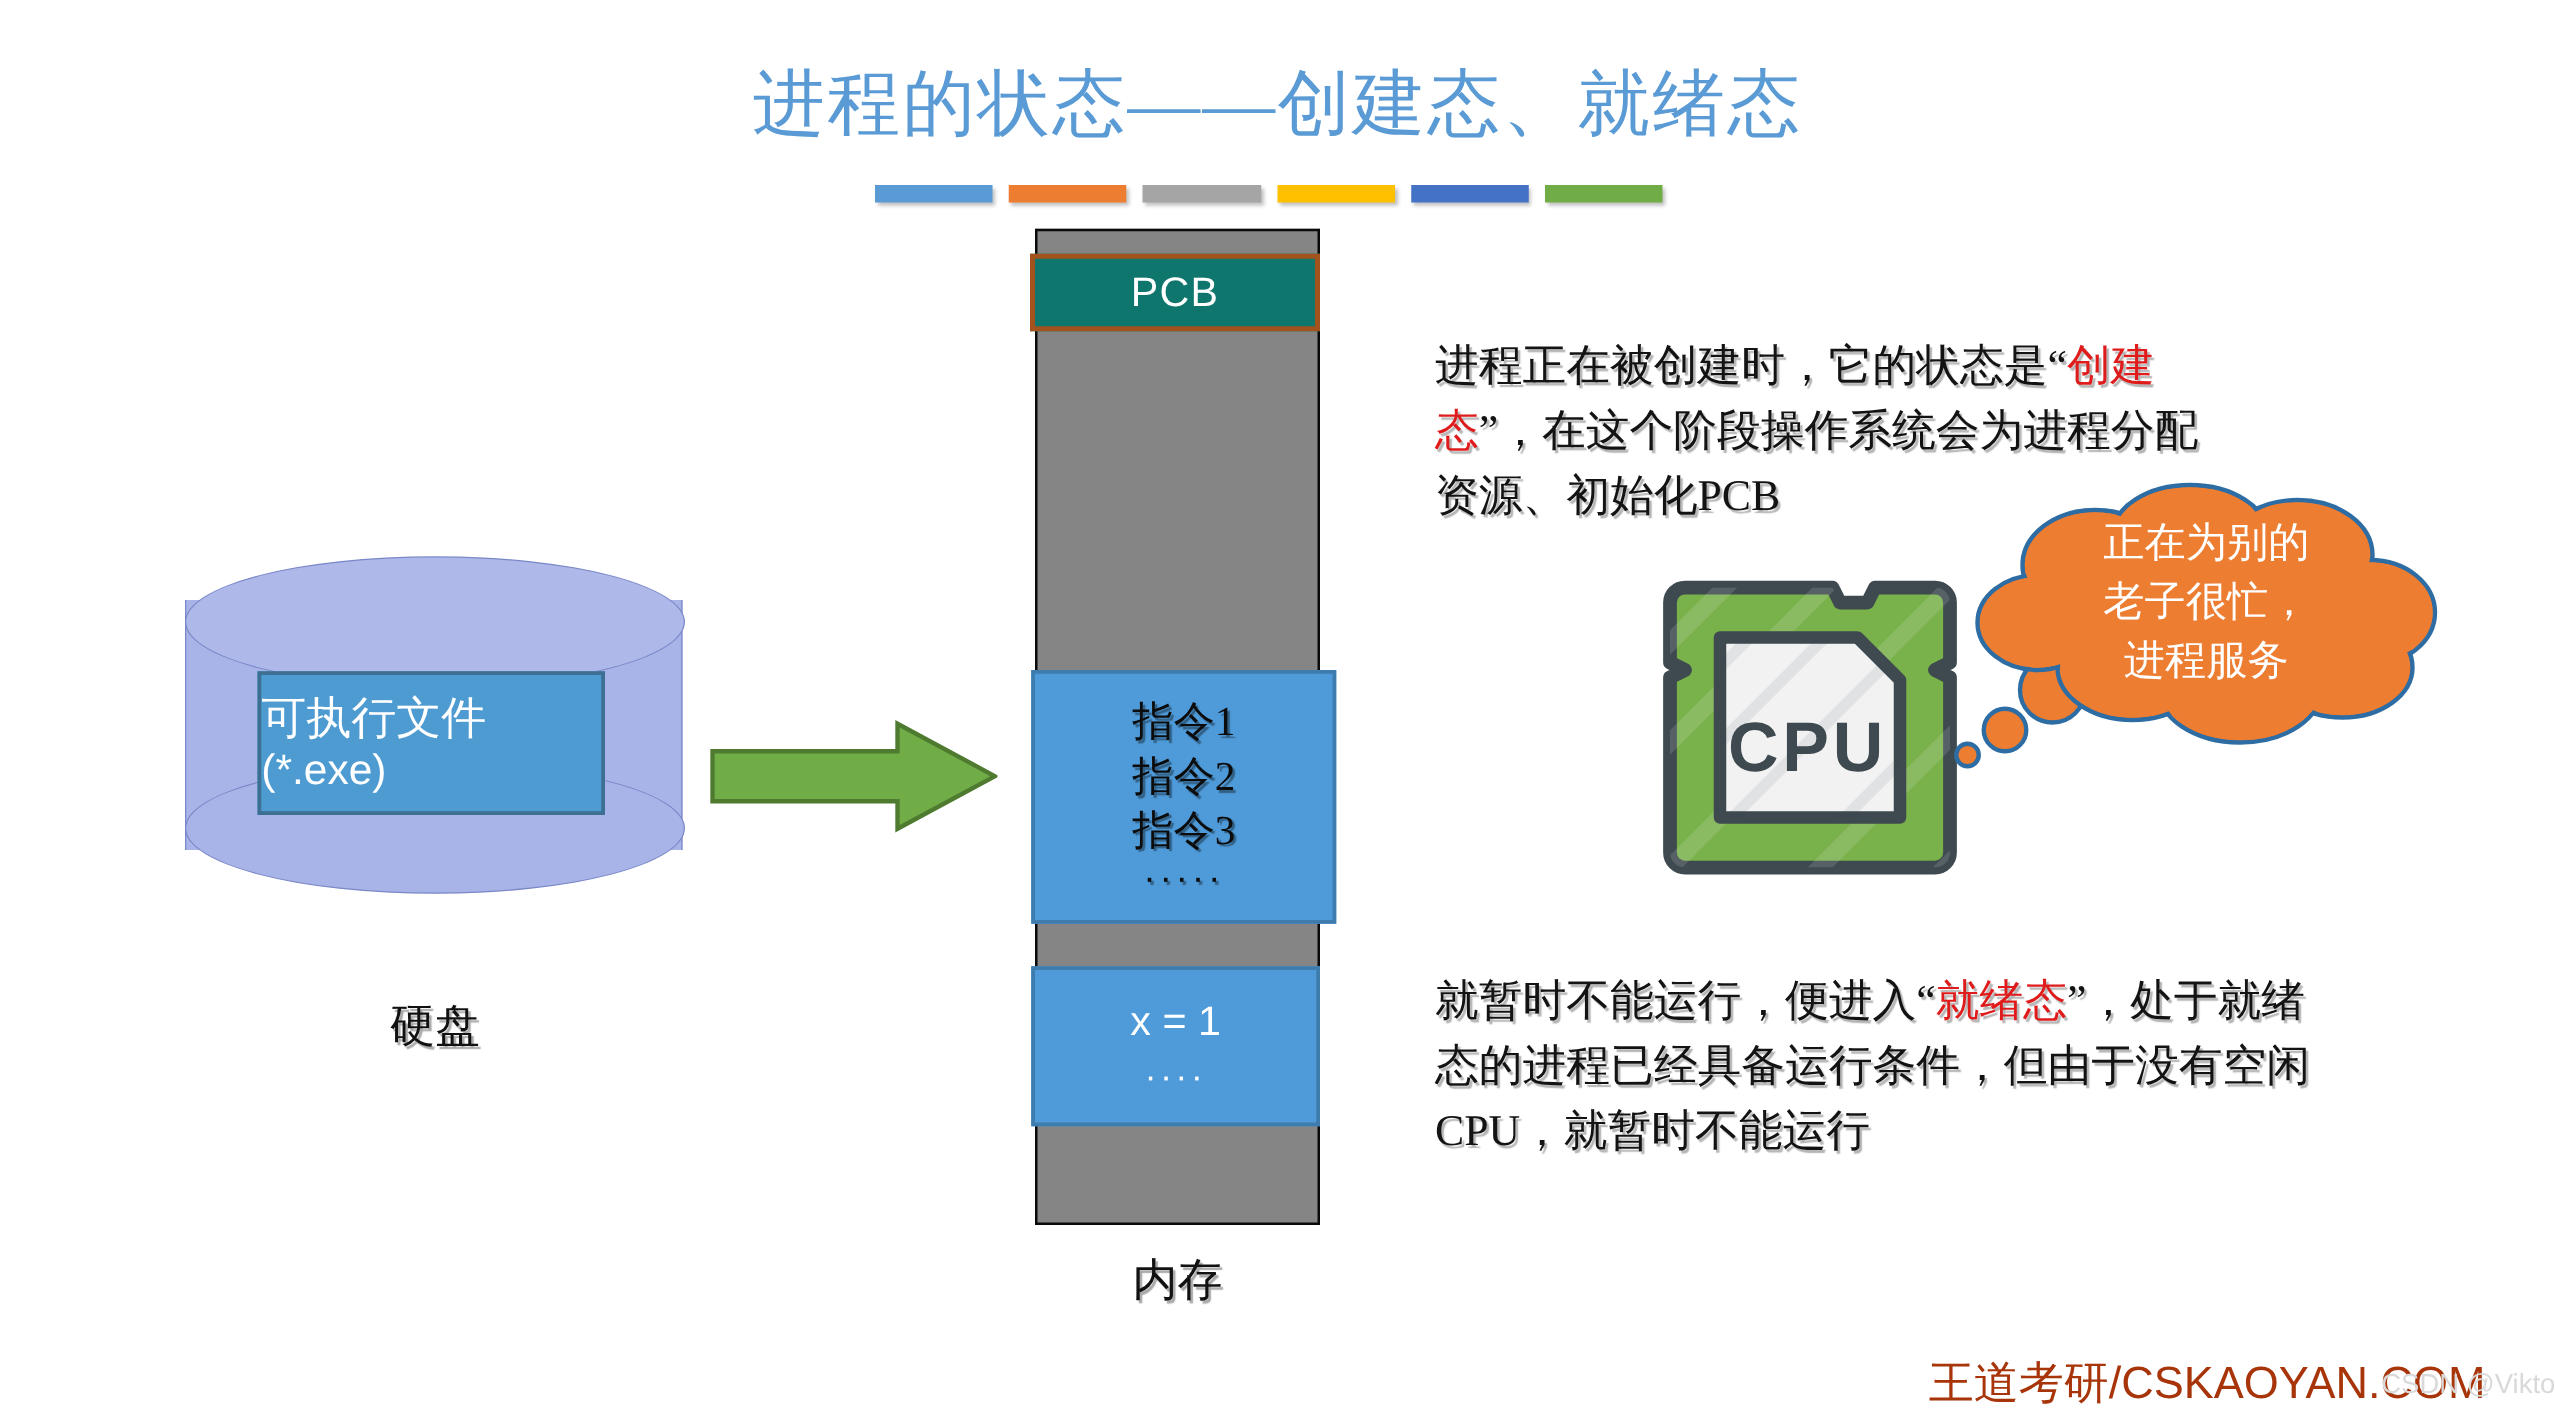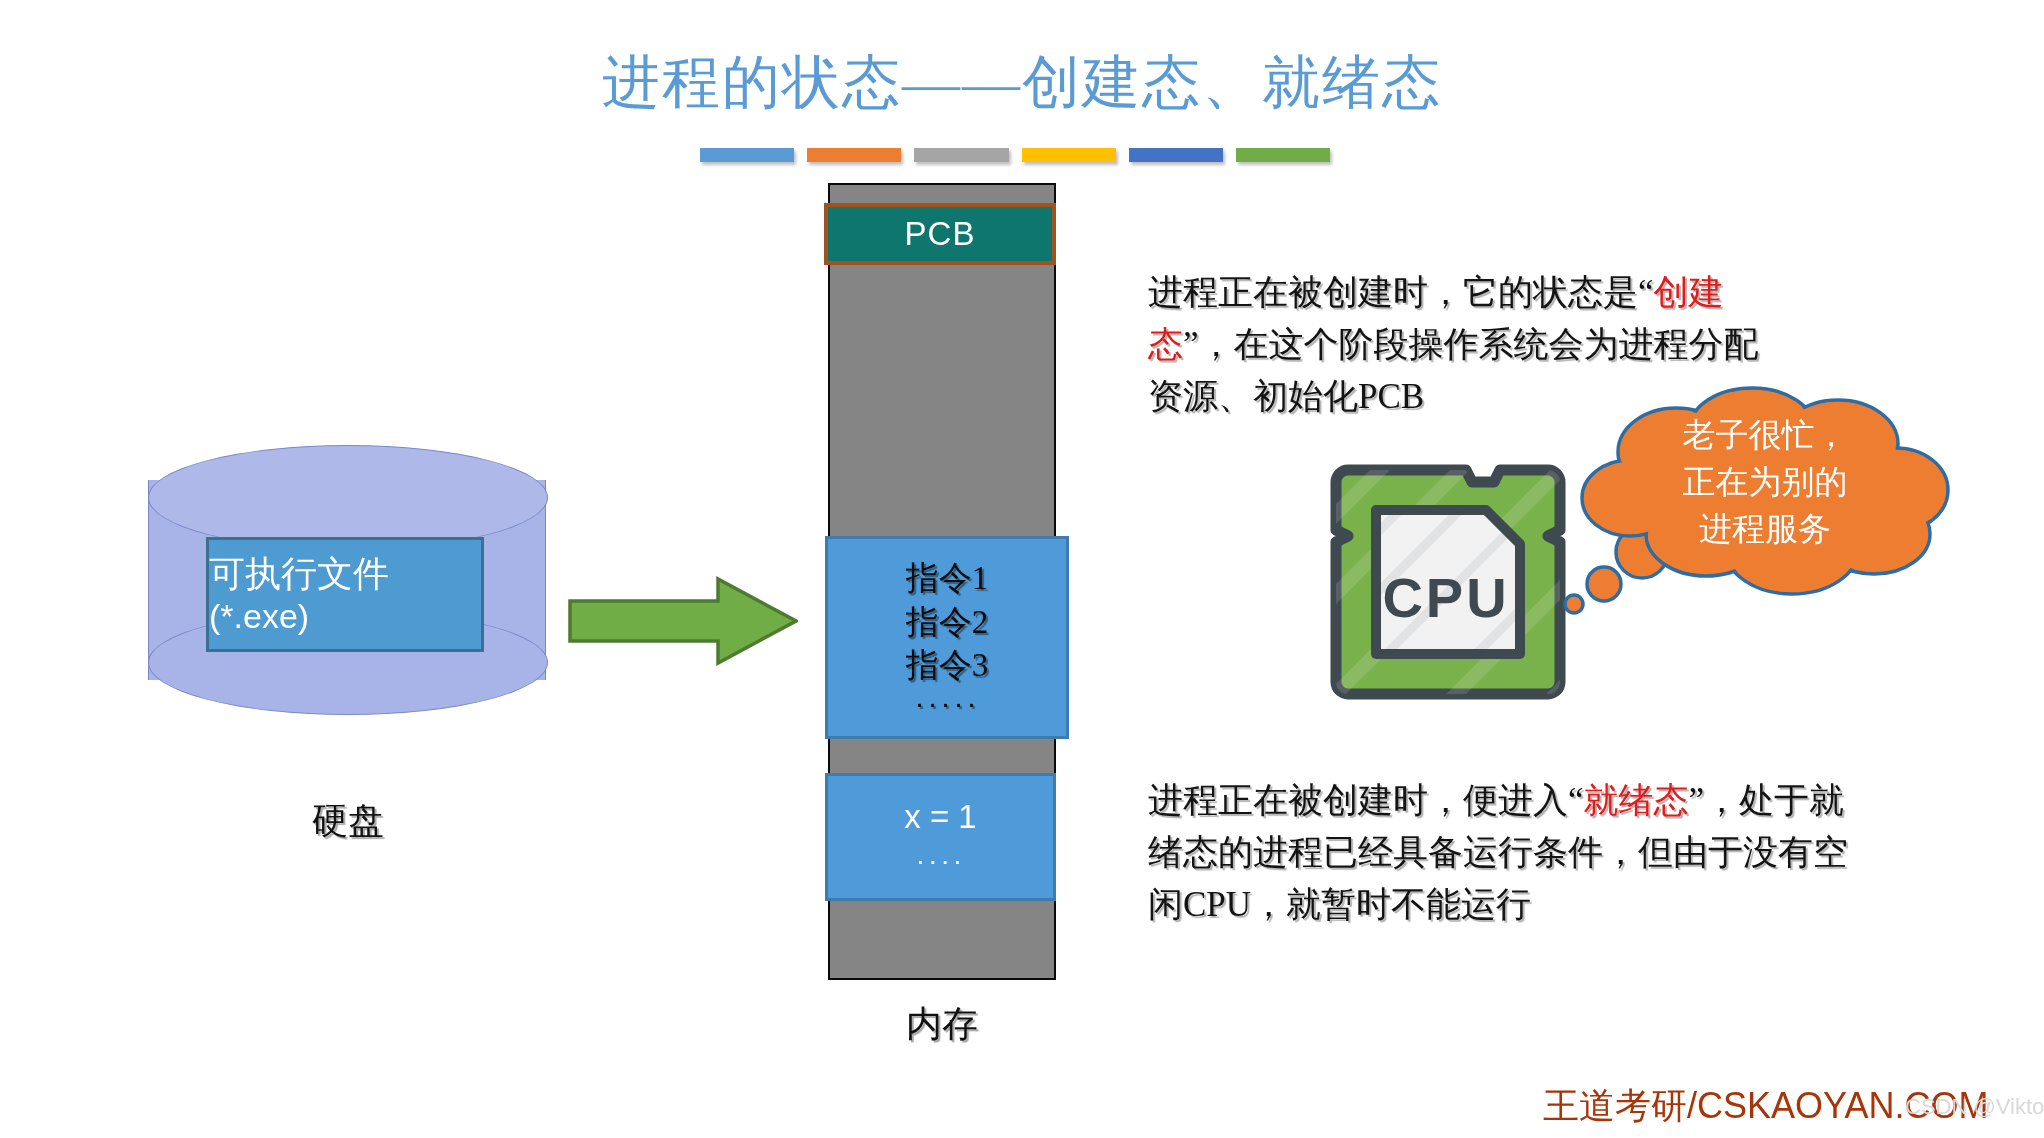--- a/index.html
+++ b/index.html
@@ -332,21 +332,21 @@
 
   <div id="mem-data">
     <span>x = 1</span>
     <span class="dots">····</span>
   </div>
 </div>
 <div id="memory-label">内存</div>
 
 <div class="note" id="note-create"><span>进程正在被创建时，它的状态是“</span><span class="hl" style="color: rgb(224, 27, 27);">创建态</span><span>”，在这个阶段操作系统会为进程分配资源、初始化PCB</span></div>
 
-<div class="note" id="note-ready"><span>进程正在被创建时，便进入“</span><span class="hl" style="color: rgb(224, 27, 27);">就绪态</span><span>”，处于就绪态的进程已经具备运行条件，但由于没有空闲CPU，就暂时不能运行</span></div>
+<div class="note" id="note-ready"><span>就暂时不能运行，便进入“</span><span class="hl" style="color: rgb(224, 27, 27);">就绪态</span><span>”，处于就绪态的进程已经具备运行条件，但由于没有空闲CPU，就暂时不能运行</span></div>
 
 <svg id="cpu-icon" viewBox="0 0 260 260">
   <defs>
     <clipPath id="dieClip">
       <path d="M58,58 H168 L202,92 V202 H58 Z"></path>
     </clipPath>
     <clipPath id="bodyClip">
       <path d="M30,18 H148 L154,30 H176 L182,18 H230 a12,12 0 0 1 12,12 V78 l-12,6 12,6 V230
                a12,12 0 0 1 -12,12 H30 a12,12 0 0 1 -12,-12 V90 l12,-6 -12,-6 V30 a12,12 0 0 1 12,-12 Z"></path>
     </clipPath>
@@ -406,19 +406,19 @@
     <ellipse cx="340" cy="108" rx="50" ry="40"></ellipse>
     <ellipse cx="318" cy="152" rx="54" ry="38"></ellipse>
     <ellipse cx="236" cy="168" rx="64" ry="42"></ellipse>
     <ellipse cx="150" cy="152" rx="58" ry="40"></ellipse>
     <ellipse cx="74" cy="116" rx="46" ry="36"></ellipse>
     <ellipse cx="205" cy="108" rx="112" ry="70"></ellipse>
   </g>
 </svg>
 
 <div id="bubble-text">
+  <div>正在为别的</div>
   <div>老子很忙，</div>
-  <div>正在为别的</div>
   <div>进程服务</div>
 </div>
 
 <div id="footer-brand" style="color: rgb(168, 53, 10);">王道考研/CSKAOYAN.COM</div>
 <div id="footer-watermark">CSDN @Viktoriae</div>
 
 </body></html>

